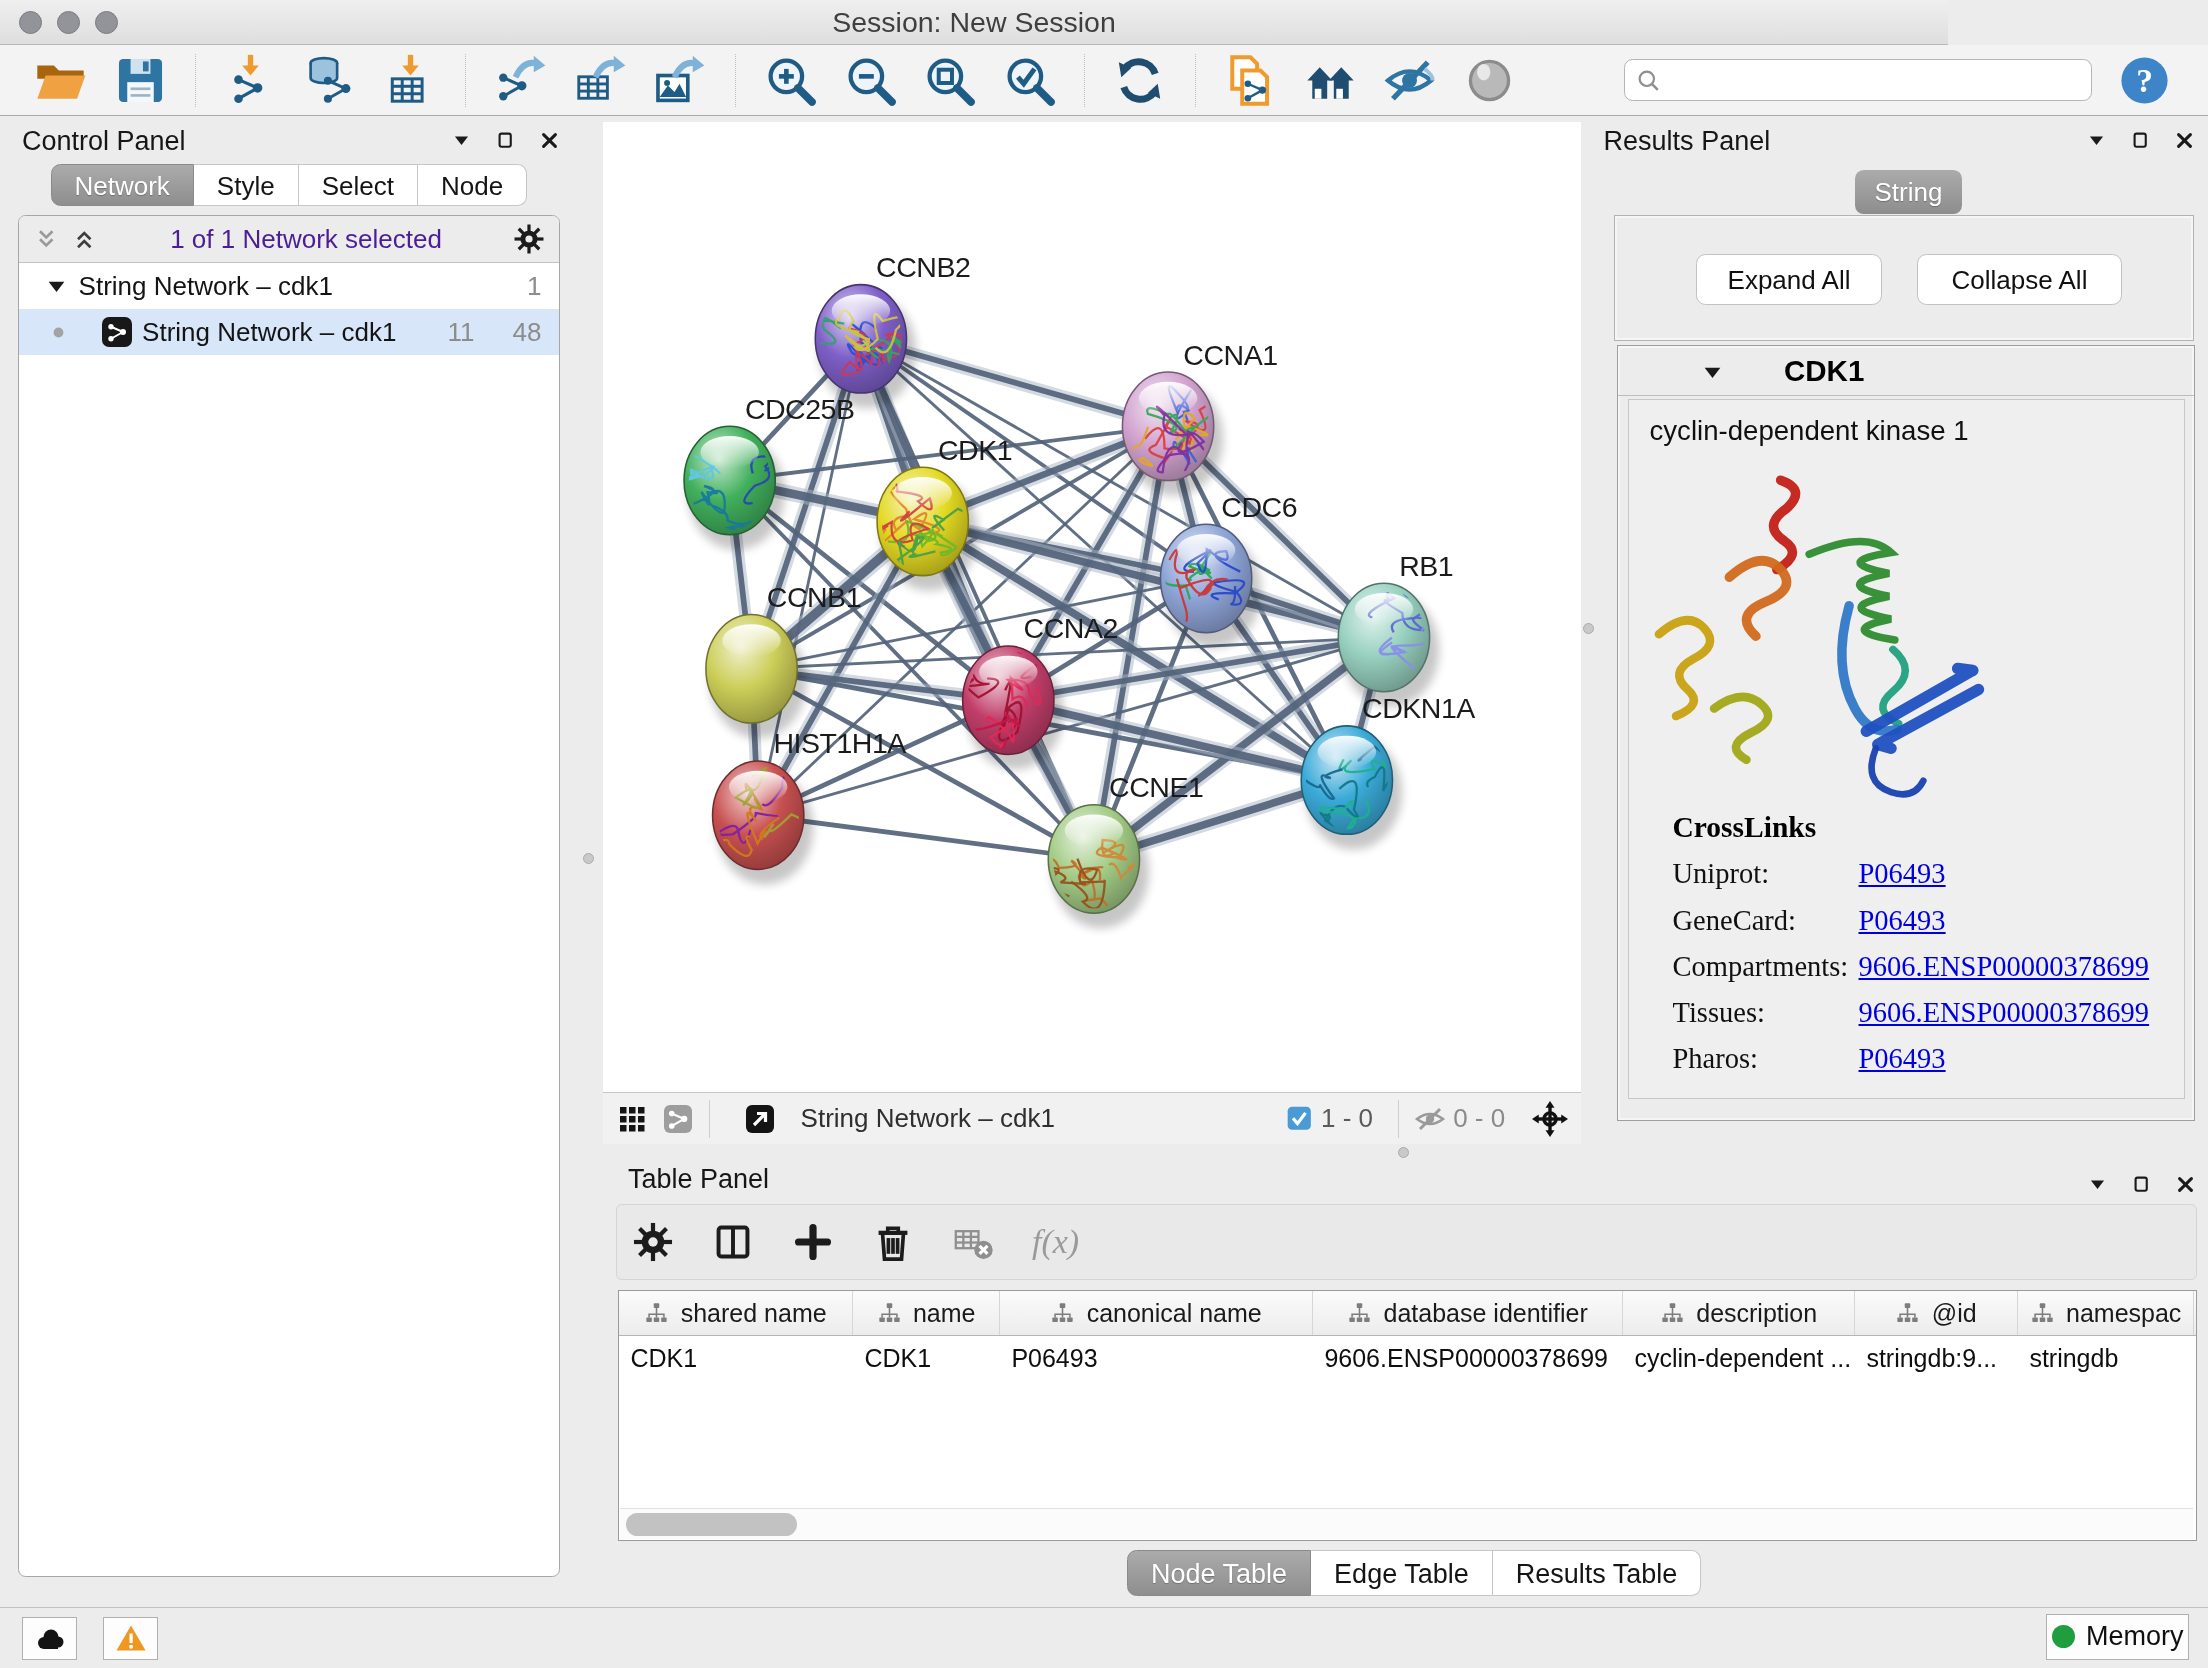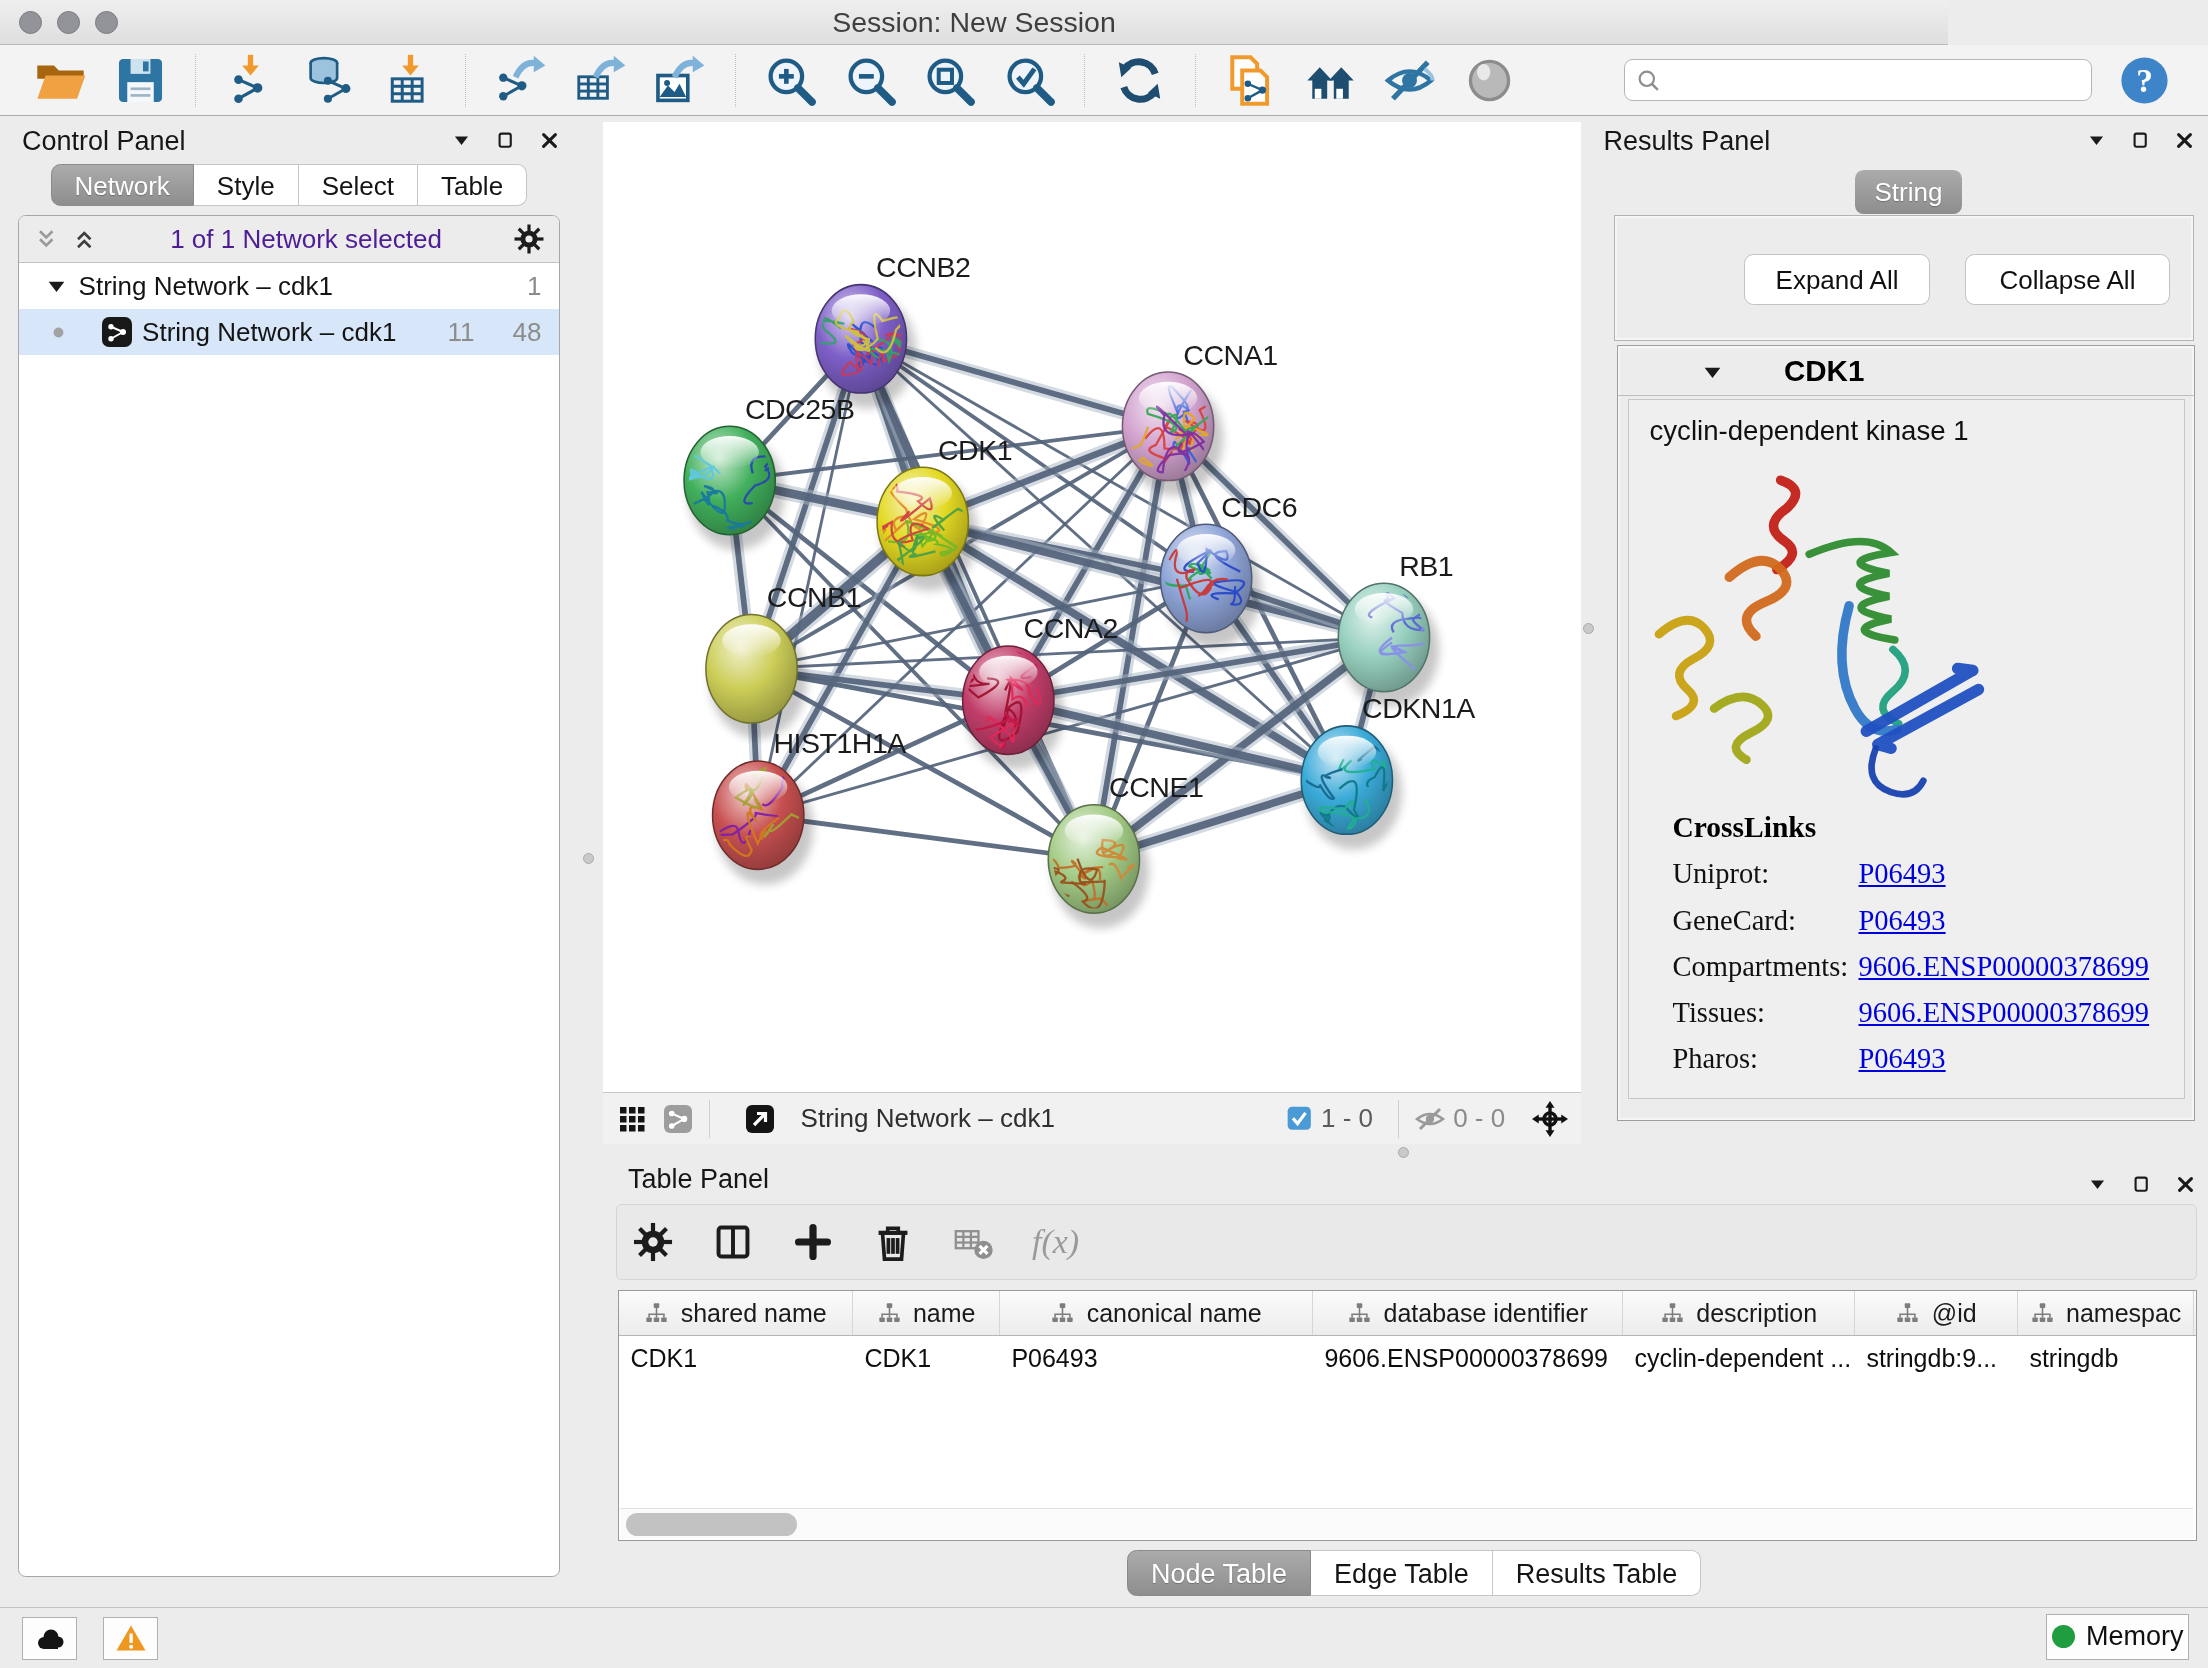--- a/index.html
+++ b/index.html
@@ -67,21 +67,21 @@
   .handle{position:absolute;width:11.4px;height:11.4px;border-radius:50%;background:#c9c9c9;border:1px solid #ababab;box-sizing:border-box;}
 
   
   .rpanel{left:1596px;top:122px;width:603px;height:1033px;}
   .rtab{position:absolute;left:259px;top:48px;width:107px;height:44px;border-radius:8.6px;
     background:linear-gradient(#ababab,#8d8d8d);color:#fff;font-size:26px;text-align:center;line-height:44px;
     text-shadow:0 1px 1px rgba(0,0,0,.25);}
   .rbtnbox{position:absolute;left:18px;top:93px;width:580px;height:126px;background:#ececec;
     border:1px solid #b2b2b2;box-shadow:inset 0 0 0 1.9px #f6f6f6;box-sizing:border-box;}
   .rbtn{position:absolute;top:38px;height:51px;background:#fff;border:1px solid #c2c2c2;border-radius:9.5px;
-    font-size:26px;color:#101010;text-align:center;line-height:51px;box-sizing:border-box;margin-left:48px;}
+    font-size:26px;color:#101010;text-align:center;line-height:51px;box-sizing:border-box;}
   .centry{position:absolute;left:21px;top:223px;width:578px;height:776px;background:#ececec;
     border:1px solid #9e9e9e;box-shadow:inset 0 0 0 1.9px #f6f6f6;box-sizing:border-box;}
   .centry-hdr{height:49px;border-bottom:1px solid #bdbdbd;position:relative;}
   .centry-hdr .gene{position:absolute;left:166px;top:7.6px;font-size:29.5px;font-weight:bold;color:#000;}
   .centry-hdr .ccaret{position:absolute;left:82px;top:14.3px;}
   .centry-body{position:absolute;left:9.5px;right:9.5px;top:53px;bottom:21px;background:#efefef;border:1px solid #c6c6c6;overflow:hidden;}
   .rdesc{position:absolute;left:21px;top:15px;font-size:27.6px;color:#101010;}
   .ribbon{position:absolute;left:9.5px;top:63px;width:409px;height:352px;}
   .xlinks{position:absolute;left:44px;top:411px;right:15px;font-family:"Liberation Serif","DejaVu Serif",serif;}
   .xl-title{font-size:29.5px;font-weight:bold;color:#000;}
@@ -359,21 +359,21 @@
             </g>
           </svg>
         </span>
     </div>
   </div>
   <div class="cp-tabs">
       <div class="seg" id="cp-tabs">
         <div class="tab sel">Network</div>
         <div class="tab">Style</div>
         <div class="tab">Select</div>
-        <div class="tab">Table</div>
+        <div class="tab">Node</div>
       </div>
     </div>
   <div class="cbox">
     <div class="cbox-hdr">
       <span class="icon i30" style="margin-right:9.5px">
           <svg viewBox="0 0 32 32" width="100%" height="100%">
             <g fill="none" stroke="#9a9a9a" stroke-width="3">
               <polyline points="9,7 16,14 23,7"></polyline>
               <polyline points="9,16 16,23 23,16"></polyline>
             </g>

